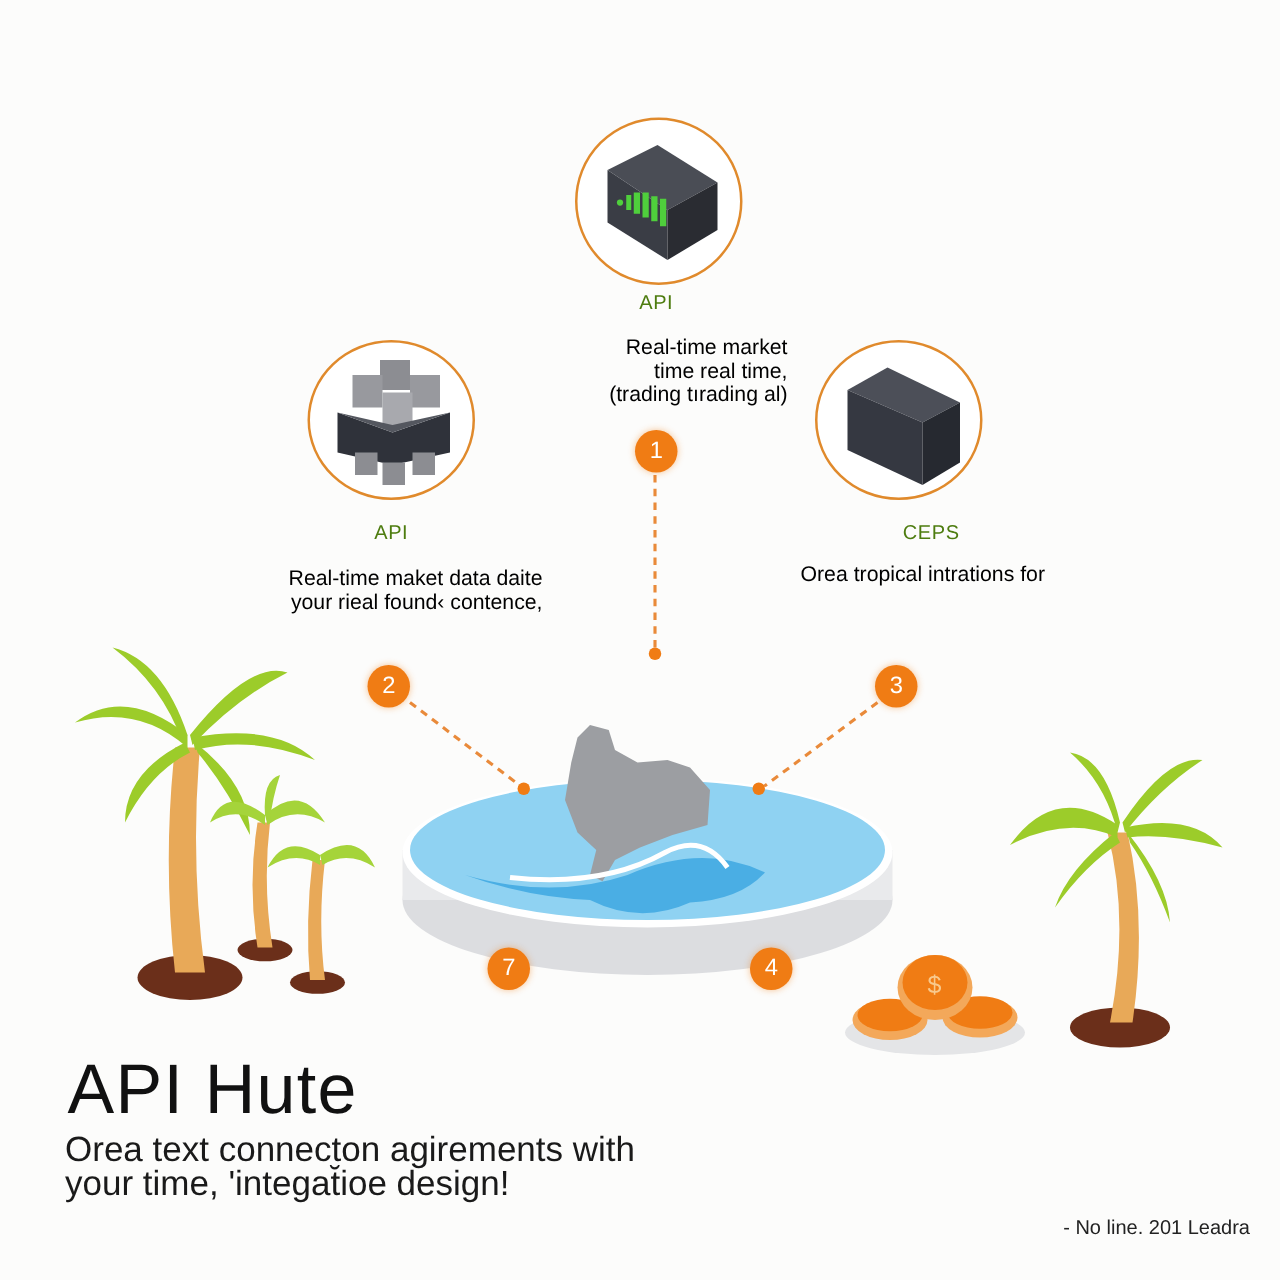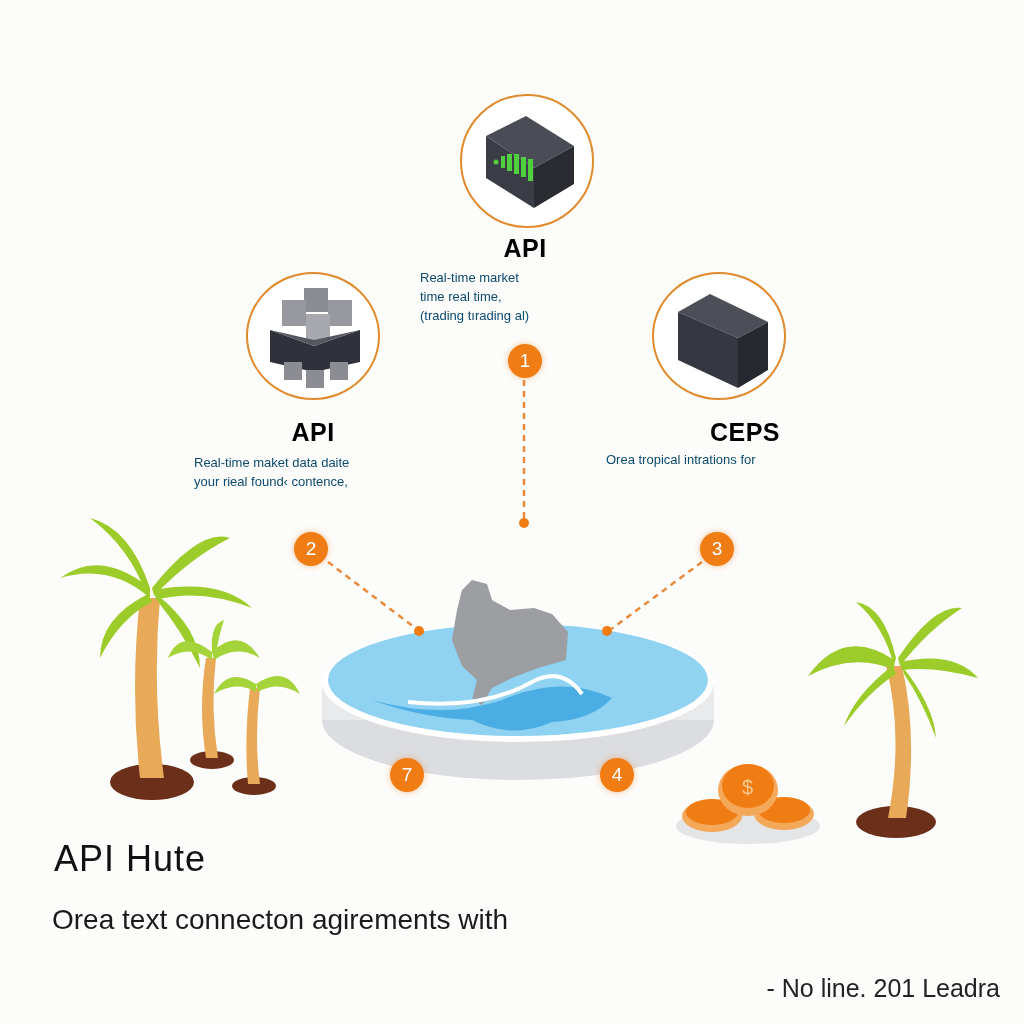--- a/index.html
+++ b/index.html
@@ -1,28 +1,28 @@
 <!DOCTYPE html>
 <html><head>
 <meta charset="utf-8">
 <style>
   html, body { margin:0; padding:0; }
   body { width:1024px; height:1024px; background:#fcfcfb; position:relative; overflow:hidden;
          font-family:"Liberation Sans", sans-serif; color:#222; }
   .ring { position:absolute; border:2.5px solid #e08a2c; border-radius:50%; background:#fff; box-sizing:border-box; }
-  .card-title { position:absolute; color:#000000; font-weight:700; font-size:25px; text-align:center; letter-spacing:0.5px; }
-  .card-desc { position:absolute; font-size:13px; line-height:19px; color:#0c4a6e; text-align:left; }
+  .card-title { position:absolute; color:#4d7c0f; font-weight:400; font-size:16px; text-align:center; letter-spacing:0.5px; }
+  .card-desc { position:absolute; font-size:17px; line-height:19px; color:#000000; text-align:right; }
   .badge { position:absolute; width:34px; height:34px; border-radius:50%; background:#f07c14; color:#fff;
            font-size:19px; display:flex; align-items:center; justify-content:center;
            box-shadow:0 0 6px rgba(240,124,20,0.45); }
   .dot { position:absolute; width:10px; height:10px; border-radius:50%; background:#f07c14; }
   svg { position:absolute; overflow:visible; }
-  .title-big { position:absolute; left:54px; top:838px; font-size:36px; color:#111; letter-spacing:1px; }
+  .title-big { position:absolute; left:54px; top:838px; font-size:56px; color:#111; letter-spacing:1px; }
   .subtitle { position:absolute; left:52px; top:906px; font-size:28px; line-height:27px; color:#1a1a1a; }
-  .footer { position:absolute; right:24px; top:974px; font-size:25px; color:#222; }
+  .footer { position:absolute; right:24px; top:974px; font-size:16px; color:#222; }
 </style>
 </head>
 <body>
 
 <svg width="1024" height="1024" style="left:0;top:0;">
   <line x1="524" y1="380" x2="524" y2="520" stroke="#e98a3a" stroke-width="2.5" stroke-dasharray="6,5"></line>
   <line x1="328" y1="562" x2="418" y2="630" stroke="#e98a3a" stroke-width="2.5" stroke-dasharray="6,5"></line>
   <line x1="702" y1="562" x2="610" y2="630" stroke="#e98a3a" stroke-width="2.5" stroke-dasharray="6,5"></line>
 </svg>
 
@@ -145,14 +145,15 @@
     <path d="M94,62 Q130,8 158,12 Q124,34 96,70 Z"></path>
     <path d="M96,66 Q150,54 174,82 Q130,70 98,74 Z"></path>
     <path d="M88,70 Q50,100 40,130 Q64,96 92,78 Z"></path>
     <path d="M98,70 Q130,110 132,142 Q118,104 100,78 Z"></path>
   </g>
 </svg>
 
 <div class="title-big">API Hute</div>
 <div class="subtitle">
   <div>Orea text connecton agirements with</div>
+  <div>your time, 'integat̆ioe design!</div>
 </div>
 <div class="footer">- No line. 201 Leadra</div>
 
 </body></html>

